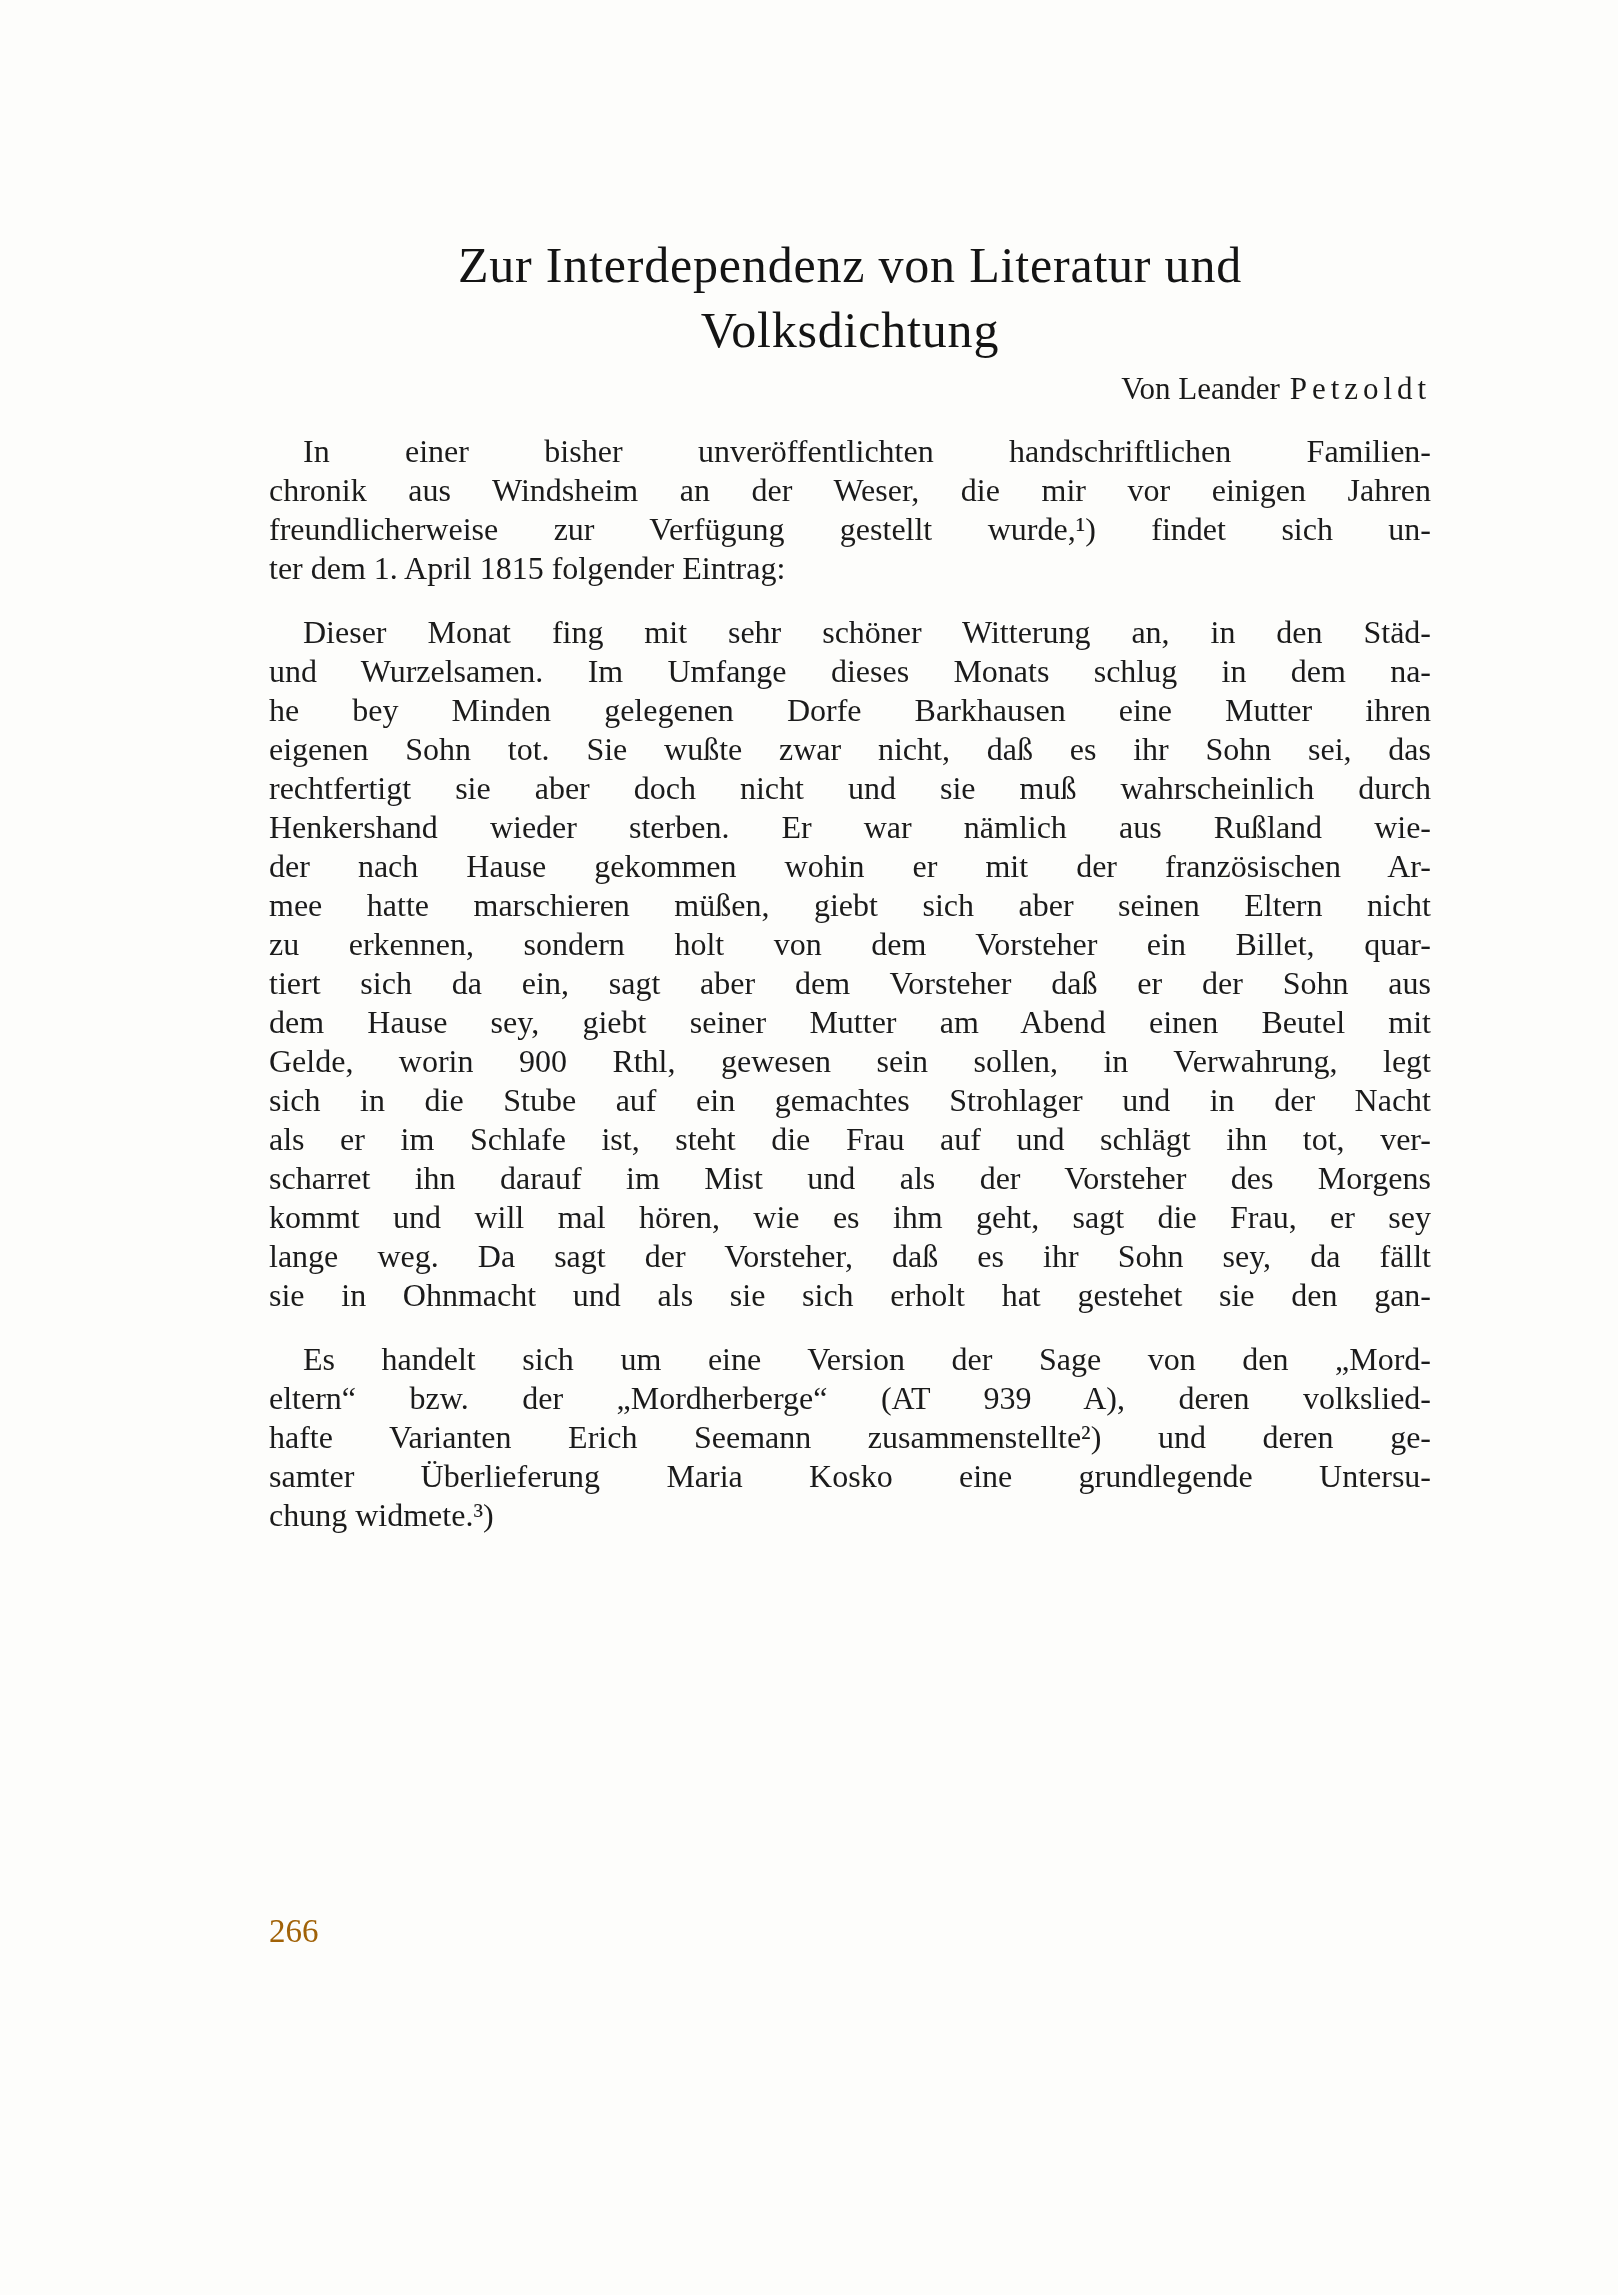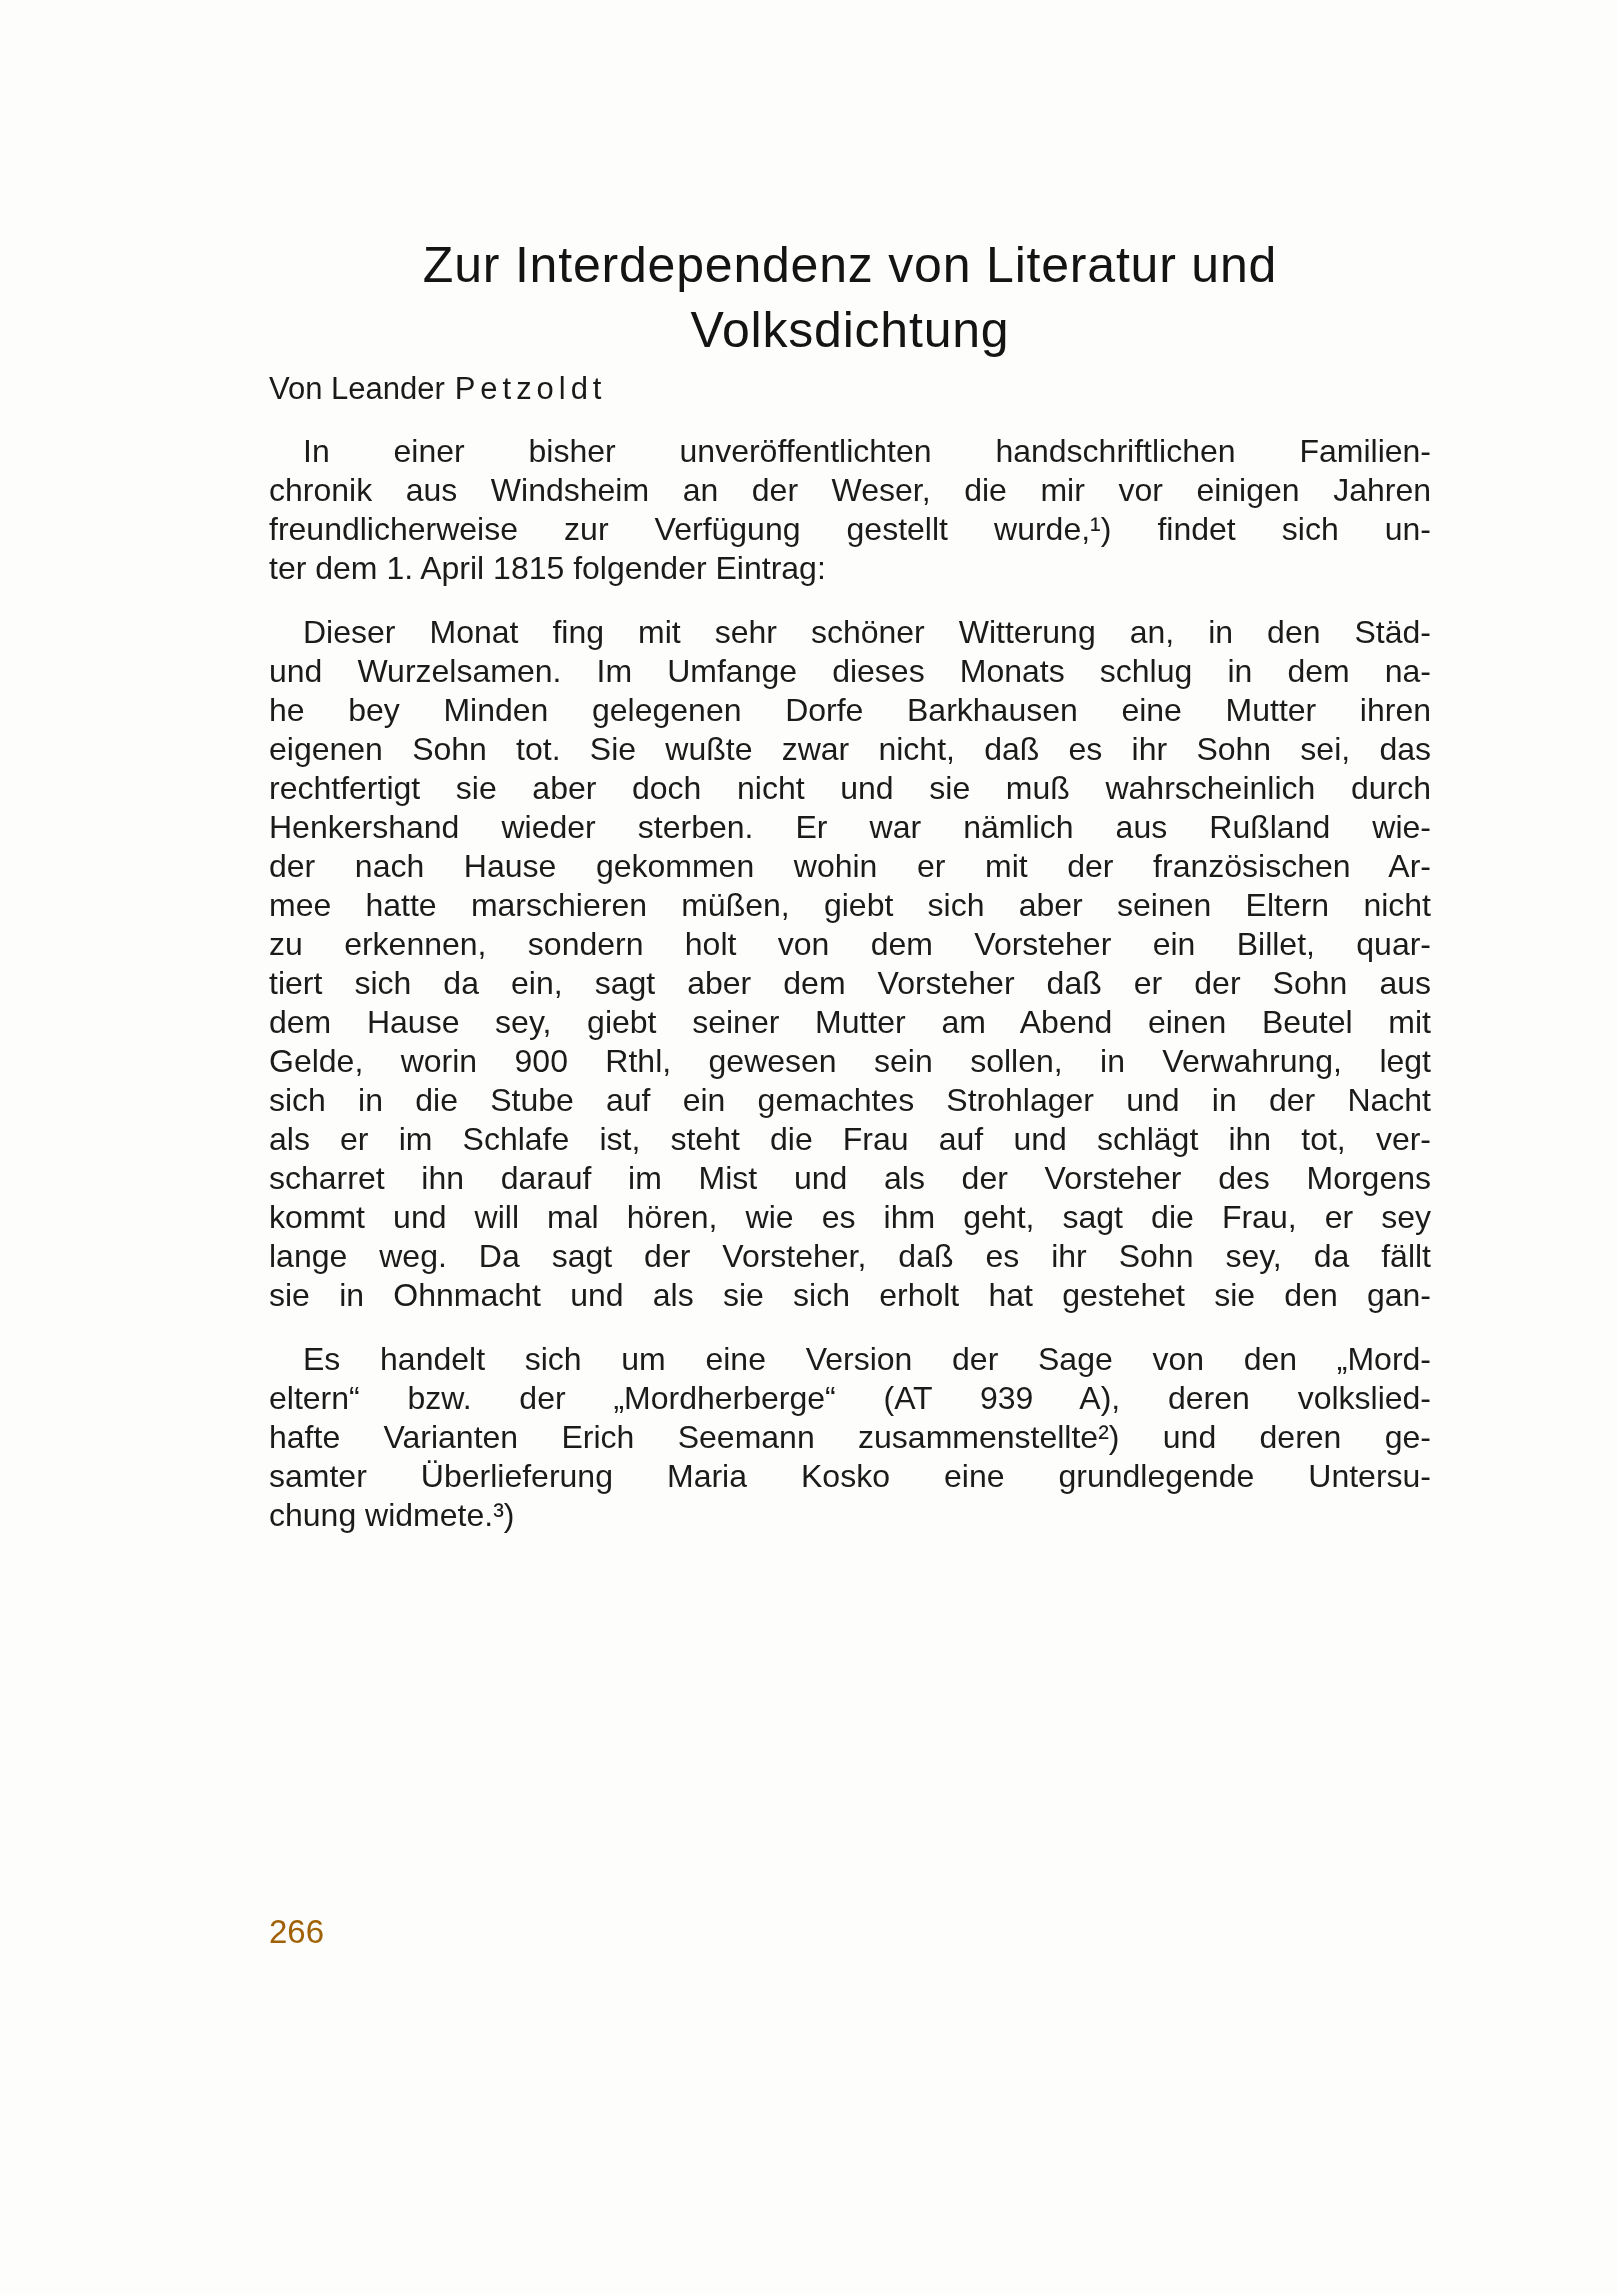--- a/index.html
+++ b/index.html
@@ -5,39 +5,39 @@
   html, body {
     margin: 0;
     padding: 0;
     background: #fdfdfb;
   }
   .page {
     position: relative;
     width: 1618px;
     height: 2295px;
     background: #fdfdfb;
-    font-family: Liberation Sans, sans-serif;
+    font-family: Liberation Serif, serif;
     color: #1c1c1c;
     overflow: hidden;
   }
   .content {
     position: absolute;
     left: 269px;
     top: 233px;
     width: 1162px;
   }
   .title {
     text-align: center;
     font-size: 50px;
     line-height: 65px;
     color: #141414;
     letter-spacing: 0.8px;
   }
   .byline {
-    text-align: left;
+    text-align: right;
     font-size: 31px;
     line-height: 37px;
     margin-top: 6.5px;
     color: #1a1a1a;
   }
   .byline .prefix {
     margin-right: 0.32em;
   }
   .byline .name {
     letter-spacing: 0.16em;

